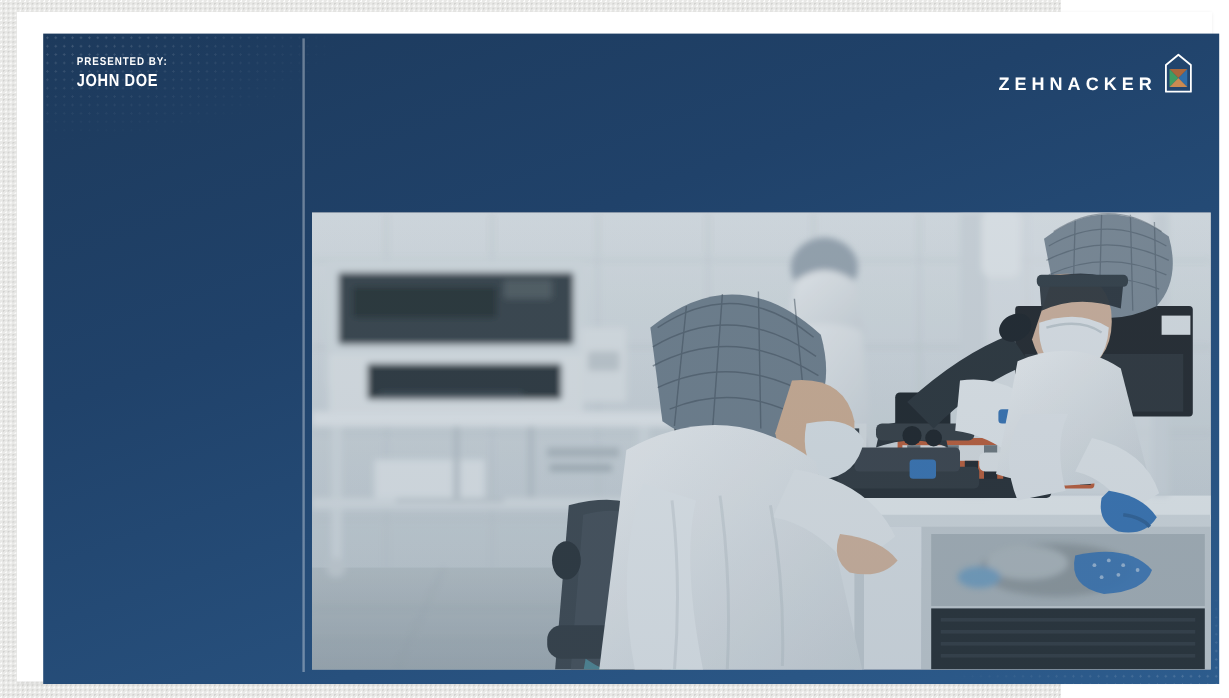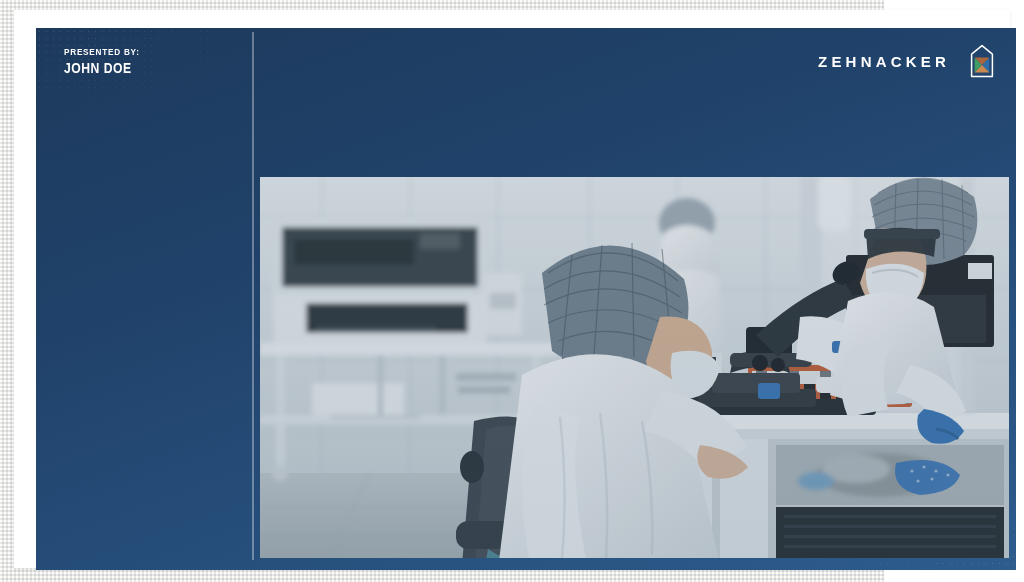--- a/index.html
+++ b/index.html
@@ -99,22 +99,22 @@
     margin-top: 2px;
     white-space: nowrap;
   }
 
   
   #brand {
     position: absolute;
     right: 22px;
     top: 16px;
     display: flex;
-    align-items: center;
-    gap: 20px;
+    align-items: flex-end;
+    gap: 6px;
   }
   #brand .wordmark {
     font-size: 15px;
     font-weight: bold;
     letter-spacing: 4.2px;
     color: #ffffff;
     line-height: 1;
   }
   #brand .mark {
     width: 24px;

